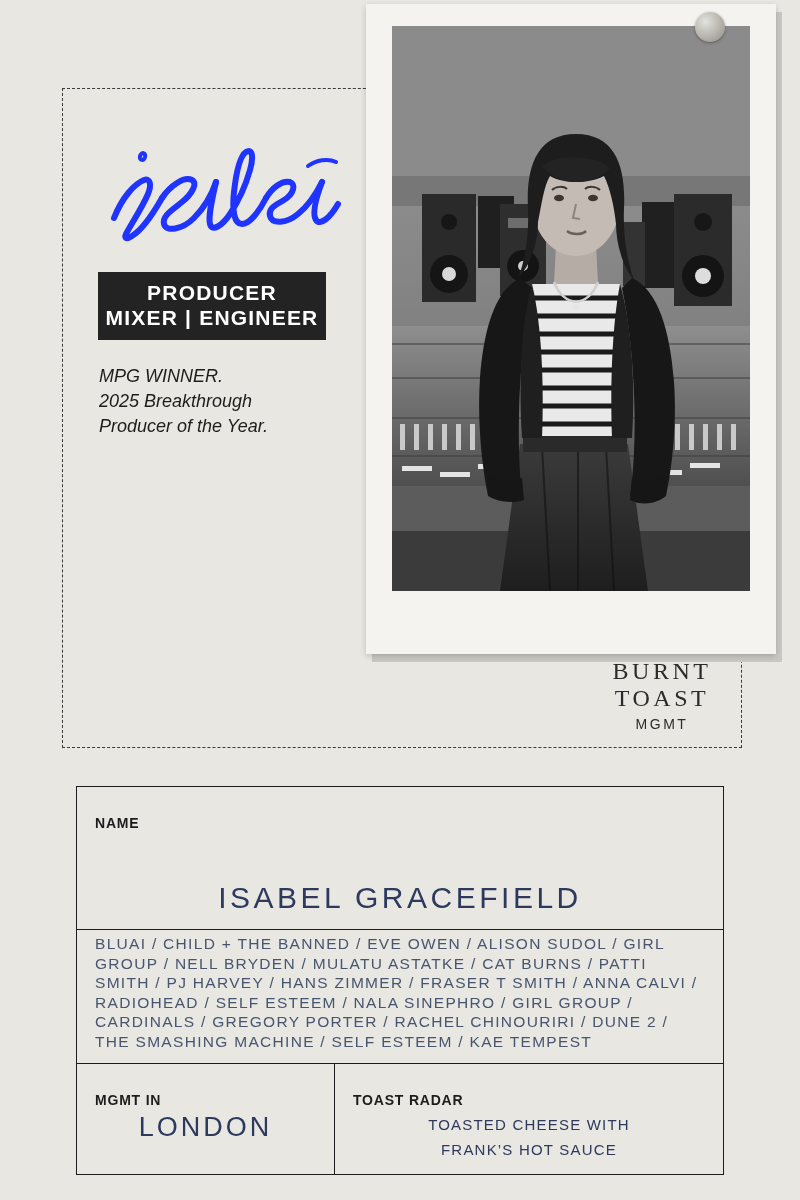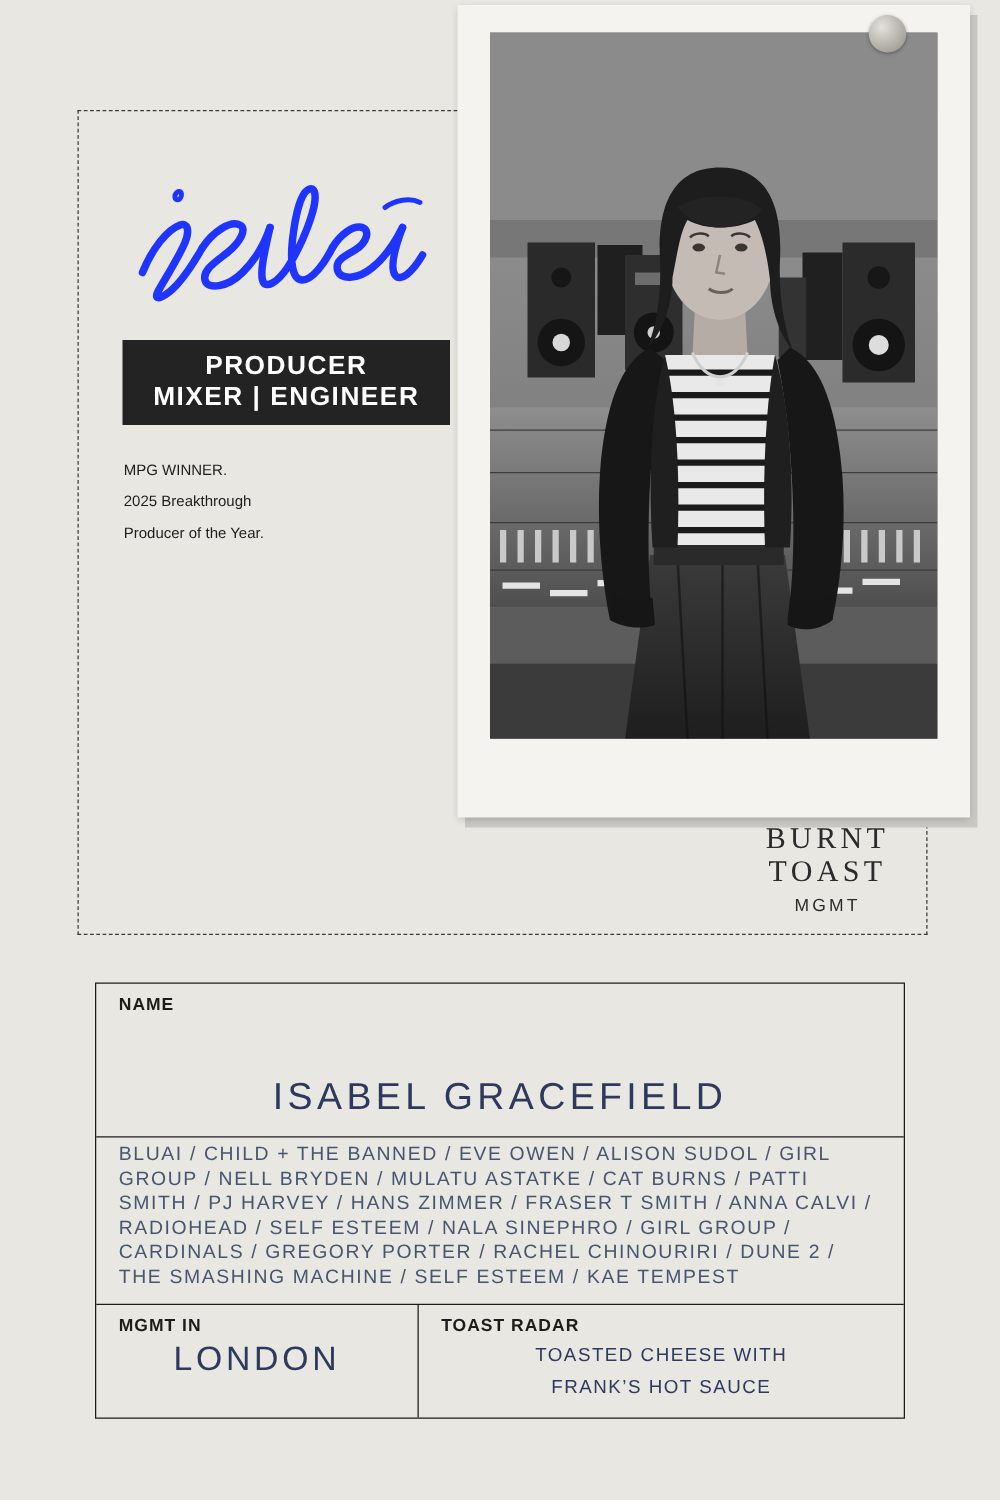--- a/index.html
+++ b/index.html
@@ -42,21 +42,21 @@
     width: 250px;
     height: 120px;
   }
   .signature svg { display: block; }
 
   
   .role-block {
     position: absolute;
     left: 98px;
     top: 272px;
-    width: 262px;
+    width: 228px;
     background: #232323;
     color: #ffffff;
     text-align: center;
     padding: 8px 6px 10px 6px;
     box-sizing: border-box;
   }
   .role-line {
     font-family: "Liberation Sans", sans-serif;
     font-weight: bold;
     font-size: 21px;
@@ -64,21 +64,22 @@
     line-height: 25px;
   }
 
   
   .award {
     position: absolute;
     left: 99px;
     top: 364px;
     width: 280px;
     font-family: "Liberation Sans", sans-serif;
-    font-size: 12px;
+    font-style: italic;
+    font-size: 18px;
     line-height: 25px;
     color: #1d1d1d;
   }
 
   
   .polaroid-shadow {
     position: absolute;
     left: 372px;
     top: 12px;
     width: 410px;
@@ -153,20 +154,21 @@
     box-sizing: border-box;
   }
   .row:last-child { border-bottom: none; }
   .cell-label {
     font-family: "Liberation Sans", sans-serif;
     font-weight: bold;
     font-size: 14px;
     letter-spacing: 0.8px;
     color: #1c1c1c;
     padding: 8px 0 0 18px;
+    margin-top: 20px;
   }
   .name-value {
     font-family: "Liberation Sans", sans-serif;
     font-size: 30px;
     letter-spacing: 3.5px;
     color: #2d3a5e;
     text-align: center;
     padding: 2px 0 14px 0;
     margin-top: 48px;
   }

